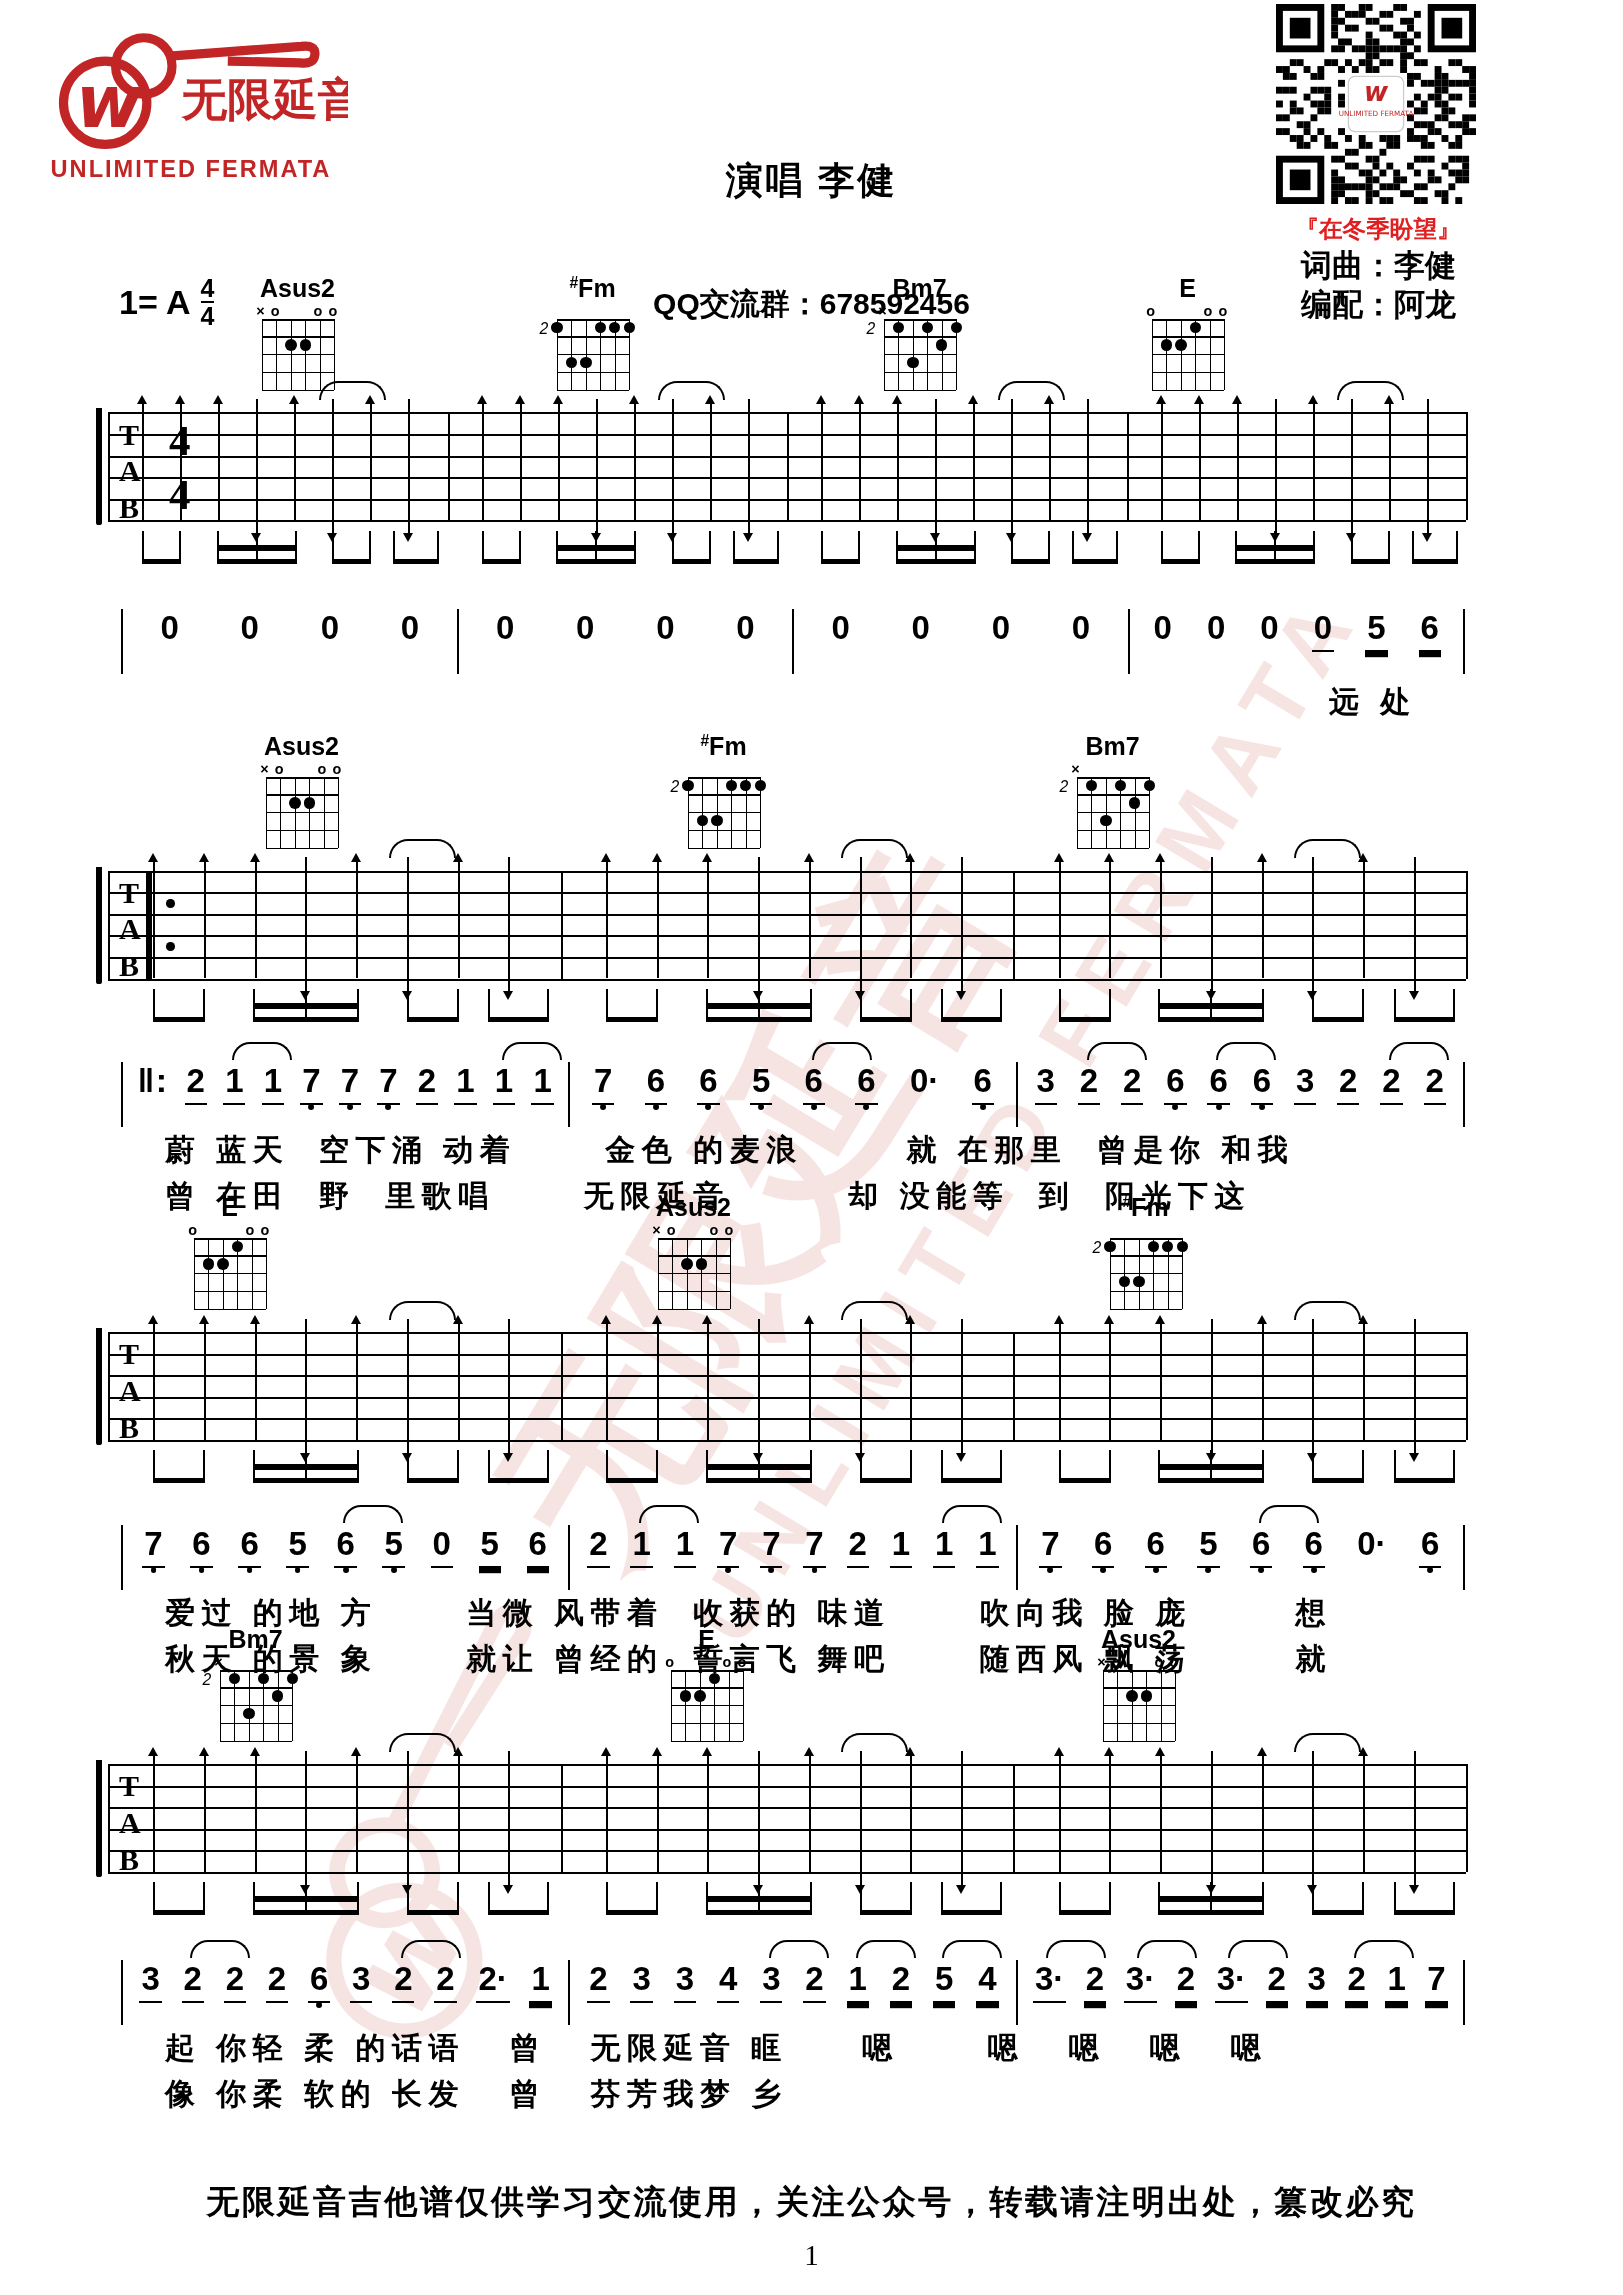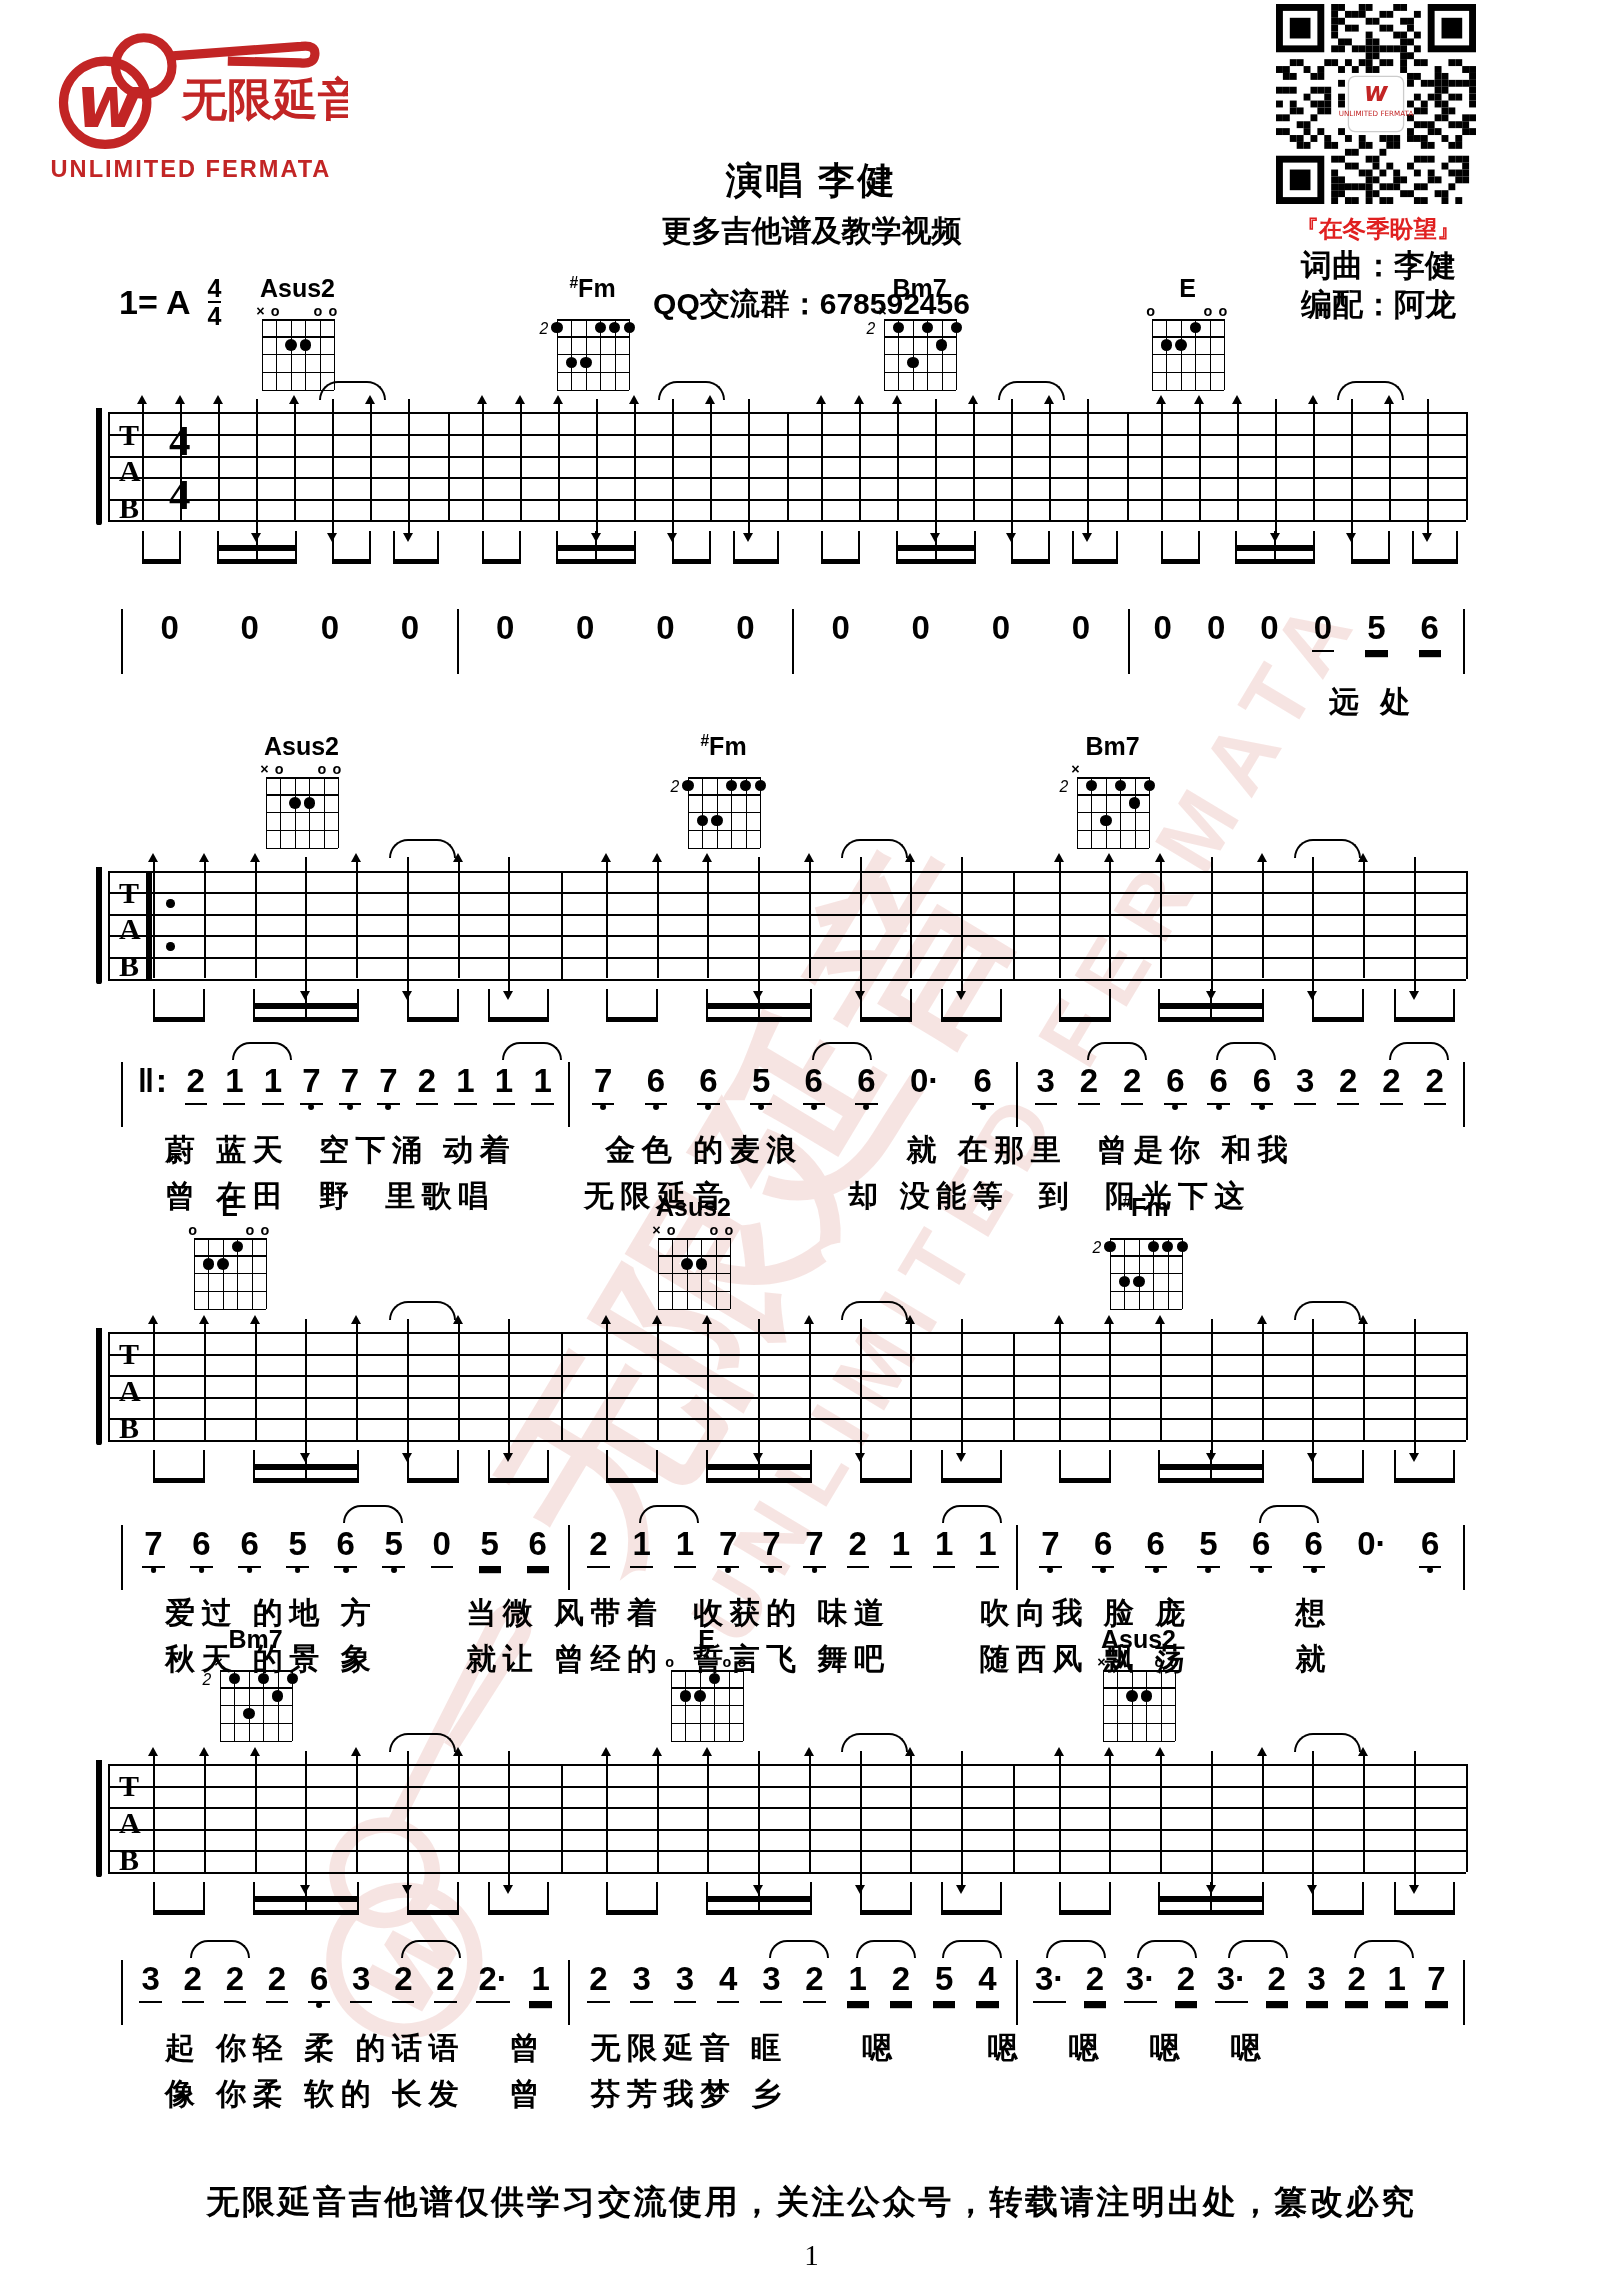--- a/index.html
+++ b/index.html
@@ -12,21 +12,21 @@
   .title{position:absolute;left:0;width:1623px;top:58px;text-align:center;
          font-size:64px;font-weight:bold;letter-spacing:5.2px;}
   .subtitle{position:absolute;left:0;width:1623px;top:156px;text-align:center;
             font-size:37px;font-weight:bold;letter-spacing:2.6px;}
   .promo{position:absolute;left:0;width:1623px;text-align:center;font-weight:bold;font-size:30px;}
   .promo1{top:211px}.promo2{top:247px}.promo3{top:284px}
   .qr{position:absolute;left:1276px;top:3.9px;}
   .qr-caption{position:absolute;left:1260px;top:213px;width:236px;text-align:center;
               color:#e02020;font-weight:bold;font-size:23.6px;}
   .credits{position:absolute;left:1301px;top:247px;font-size:31px;font-weight:bold;line-height:1.25;}
-  .keysig{position:absolute;left:119px;top:275px;font-size:34px;font-weight:bold;display:flex;align-items:center;gap:17px;}
+  .keysig{position:absolute;left:119px;top:275px;font-size:34px;font-weight:bold;display:flex;align-items:center;gap:10px;}
   .frac{display:inline-flex;flex-direction:column;align-items:center;font-size:25px;line-height:1.05;}
   .frac .fl{border-top:2px solid #000;}
   
   .wm{position:absolute;left:164px;top:1937px;transform:rotate(-59deg);transform-origin:0 0;
       display:flex;align-items:center;gap:46px;opacity:.13;color:#c0392b;pointer-events:none;}
   .wm-cn{font-size:196px;font-weight:bold;white-space:nowrap;}
   .wm-en{font-size:88px;font-weight:bold;letter-spacing:17px;white-space:nowrap;}
   
   .sline{position:absolute;height:2px;background:#000;}
   .vbar{position:absolute;width:2px;background:#000;}
@@ -97,21 +97,20 @@
 
   <div class="logo-wrap">
     <svg width="314" height="141" viewBox="0 0 480 230" style="color:#c22525">
       <use href="#glogo"></use>
       <text x="225" y="168" font-size="74" font-weight="bold" fill="#c22525">无限延音</text>
     </svg>
     <div class="logo-en">UNLIMITED FERMATA</div>
   </div>
 
   <div class="subtitle">演唱 李健</div>
-  <div class="promo promo1">更多吉他谱及教学视频</div>
   <div class="promo promo3">QQ交流群：678592456</div>
 
   <div class="qr"><svg id="qrsvg" width="200" height="200" viewBox="0 0 306 306">
         <rect width="306" height="306" fill="#fff"></rect>
         <rect x="0" y="94.9655172413793" width="10.551724137931034" height="10.551724137931034" fill="#000"></rect>
         <rect x="0" y="126.62068965517241" width="10.551724137931034" height="10.551724137931034" fill="#000"></rect>
         <rect x="0" y="147.72413793103448" width="10.551724137931034" height="10.551724137931034" fill="#000"></rect>
         <rect x="0" y="168.82758620689654" width="10.551724137931034" height="10.551724137931034" fill="#000"></rect>
         <rect x="0" y="189.9310344827586" width="10.551724137931034" height="10.551724137931034" fill="#000"></rect>
         <rect x="10.551724137931034" y="94.9655172413793" width="10.551724137931034" height="10.551724137931034" fill="#000"></rect>

